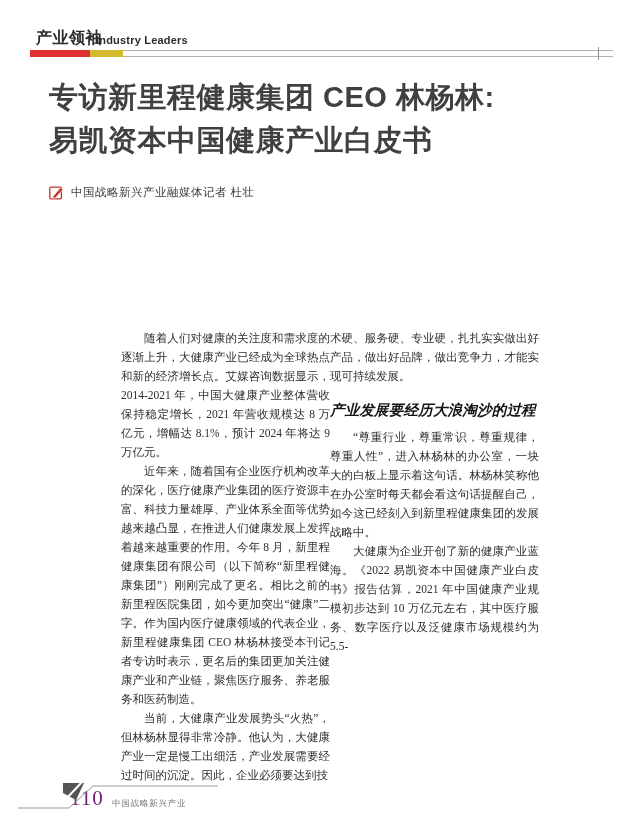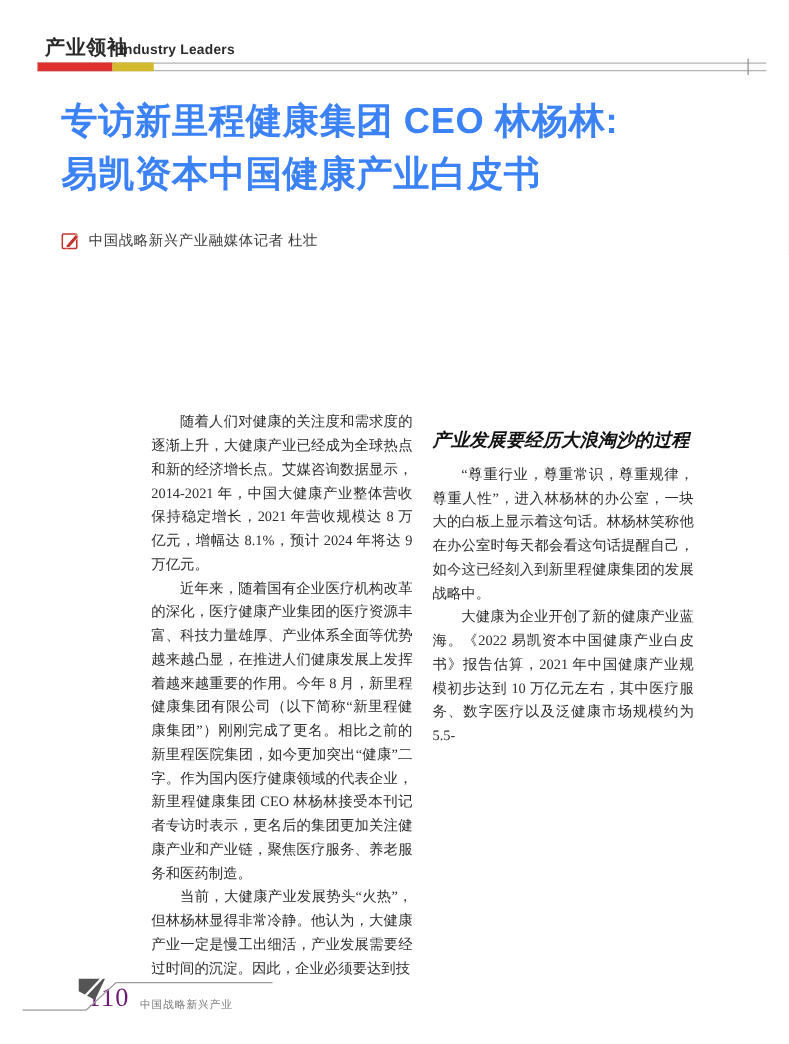--- a/index.html
+++ b/index.html
@@ -38,38 +38,38 @@
   .trim-mark {
     position: absolute; left: 568px; top: -4px;
     width: 1px; height: 13px; background: #8f8f8f;
   }
 
   
   .title {
     position: absolute; left: 49px; top: 76px; width: 540px;
     font-family: "Liberation Sans", sans-serif;
     font-weight: 700; font-size: 29px; line-height: 43px;
-    color: #3b82f6; letter-spacing: 0.5px;
+    color: #404040; letter-spacing: 0.5px;
   }
 
   
   .byline {
     position: absolute; left: 49px; top: 185px;
     display: flex; align-items: flex-start; gap: 7px;
   }
   .byline-text {
     font-family: "Liberation Serif", serif;
     font-size: 11.5px; color: #3c3c3c; letter-spacing: 0.5px;
   }
 
   
   .columns {
     position: absolute; left: 121px; top: 329px;
     width: 434px; height: 461px;
-    display: flex; gap: 16px;
+    display: flex; 
   }
   .col { width: 209px; height: 461px; overflow: hidden; }
   .para {
     margin: 0;
     font-family: "Liberation Serif", serif;
     font-size: 11.5px; line-height: 19px;
     text-align: justify; color: #2e2e2e;
   }
   .indent { text-indent: 2em; }
   .section-heading {
@@ -120,20 +120,21 @@
     <span class="byline-text">中国战略新兴产业融媒体记者 杜壮</span>
   </div>
 
   <div class="columns">
     <div class="col">
       <p class="para indent">随着人们对健康的关注度和需求度的逐渐上升，大健康产业已经成为全球热点和新的经济增长点。艾媒咨询数据显示，2014-2021 年，中国大健康产业整体营收保持稳定增长，2021 年营收规模达 8 万亿元，增幅达 8.1%，预计 2024 年将达 9 万亿元。</p>
       <p class="para indent">近年来，随着国有企业医疗机构改革的深化，医疗健康产业集团的医疗资源丰富、科技力量雄厚、产业体系全面等优势越来越凸显，在推进人们健康发展上发挥着越来越重要的作用。今年 8 月，新里程健康集团有限公司（以下简称“新里程健康集团”）刚刚完成了更名。相比之前的新里程医院集团，如今更加突出“健康”二字。作为国内医疗健康领域的代表企业，新里程健康集团 CEO 林杨林接受本刊记者专访时表示，更名后的集团更加关注健康产业和产业链，聚焦医疗服务、养老服务和医药制造。</p>
       <p class="para indent">当前，大健康产业发展势头“火热”，但林杨林显得非常冷静。他认为，大健康产业一定是慢工出细活，产业发展需要经过时间的沉淀。因此，企业必须要达到技</p>
     </div>
     <div class="col">
+      <p class="para">术硬、服务硬、专业硬，扎扎实实做出好产品，做出好品牌，做出竞争力，才能实现可持续发展。</p>
       <h2 class="section-heading">产业发展要经历大浪淘沙的过程</h2>
       <p class="para indent">“尊重行业，尊重常识，尊重规律，尊重人性”，进入林杨林的办公室，一块大的白板上显示着这句话。林杨林笑称他在办公室时每天都会看这句话提醒自己，如今这已经刻入到新里程健康集团的发展战略中。</p>
       <p class="para indent">大健康为企业开创了新的健康产业蓝海。《2022 易凯资本中国健康产业白皮书》报告估算，2021 年中国健康产业规模初步达到 10 万亿元左右，其中医疗服务、数字医疗以及泛健康市场规模约为 5.5-</p>
     </div>
   </div>
 
   <div class="page-number">110</div>
   <div class="footer-ornament">
     <svg width="212" height="38" viewBox="0 0 212 38">
       <line x1="2" y1="27" x2="53" y2="27" stroke="#9a9a9a" stroke-width="1"></line>

